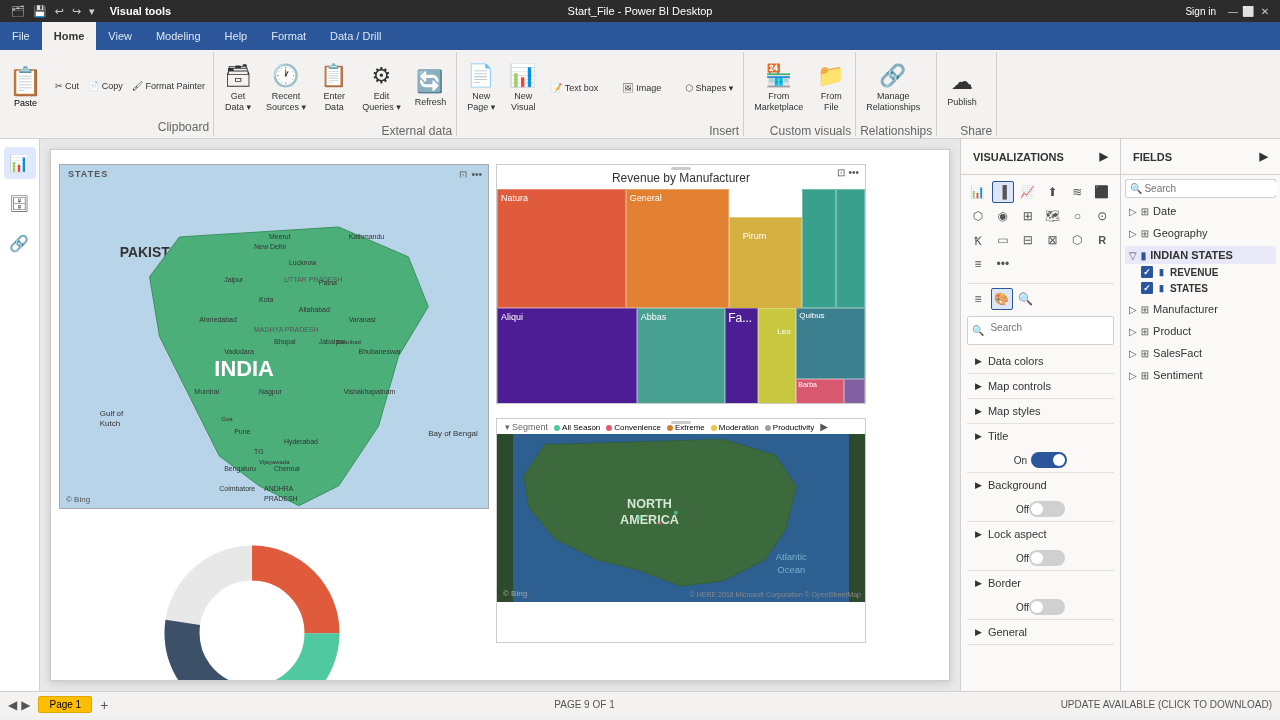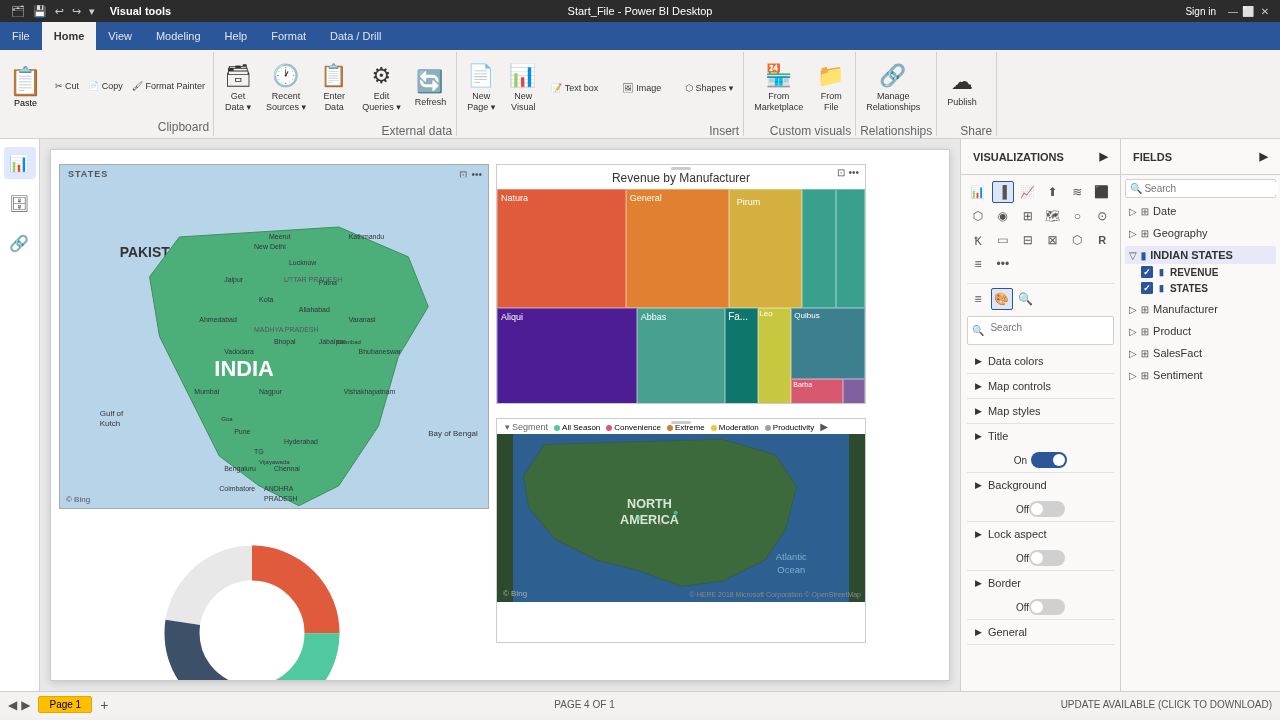--- a/index.html
+++ b/index.html
@@ -335,37 +335,37 @@
         <div style="position:absolute; top:2px; left:50%; transform:translateX(-50%); width:20px; height:3px; background:#ccc; border-radius:2px;"></div>
         <div class="rev-title">Revenue by Manufacturer</div>
 
         <div style="display:flex; height:50%; width:100%;">
           <div style="width:35%; height:100%; background:#e05a3c; padding:3px; font-size:9px; color:#fff; border:1px solid rgba(255,255,255,0.3); display:flex; flex-direction:column;">
             <span>Natura</span>
           </div>
           <div style="width:28%; height:100%; background:#e08030; padding:3px; font-size:9px; color:#fff; border:1px solid rgba(255,255,255,0.3);">
             <span>General</span>
           </div>
-          <div style="width:20%; height:100%; background:#d4b040; padding:7px; font-size:9px; color:#fff; border:1px solid rgba(255,255,255,0.3);">
+          <div style="width:20%; height:100%; background:#d4b040; padding:13px; font-size:9px; color:#fff; border:1px solid rgba(255,255,255,0.3);margin-top:28px;">
             <span>Pirum</span>
           </div>
           <div style="flex:1; height:100%; background:#38a08c; border:1px solid rgba(255,255,255,0.3);"></div>
           <div style="width:8%; height:100%; background:#38a08c; border:1px solid rgba(255,255,255,0.3);"></div>
         </div>
         <div style="display:flex; height:50%; width:100%;">
           <div style="width:38%; height:100%; background:#4c1d95; padding:3px; font-size:9px; color:#fff; border:1px solid rgba(255,255,255,0.3);">
             <span>Aliqui</span>
           </div>
           <div style="width:24%; height:100%; background:#48a090; padding:3px; font-size:9px; color:#fff; border:1px solid rgba(255,255,255,0.3);">
             <span>Abbas</span>
           </div>
-          <div style="width:9%; height:100%; background:#0f766e; padding:2px; font-size:10px; color:#fff; border:1px solid rgba(255,255,255,0.3);">
+          <div style="width:9%; height:100%; background:#4c1d95; padding:2px; font-size:12px; color:#fff; border:1px solid rgba(255,255,255,0.3);">
             <span>Fa...</span>
           </div>
-          <div style="width:9%; height:100%; background:#c8c840; padding:0; font-size:8px; color:#fff; border:1px solid rgba(255,255,255,0.3);">
+          <div style="width:9%; height:100%; background:#c8c840; padding:18px; font-size:8px; color:#fff; border:1px solid rgba(255,255,255,0.3);">
             <span>Leo</span>
           </div>
           <div style="flex:1; display:flex; flex-direction:column;">
             <div style="flex:1; background:#3c8090; padding:2px; font-size:8px; color:#fff; border:1px solid rgba(255,255,255,0.3);">
               <span>Quibus</span>
             </div>
             <div style="height:40%; display:flex;">
               <div style="flex:1; background:#d85870; padding:1px; font-size:7px; color:#fff; border:1px solid rgba(255,255,255,0.3);">
                 <span>Barba</span>
               </div>
@@ -651,15 +651,15 @@
   </div>
 </div>
 
 <div class="bottom-bar">
   <div class="page-nav">
     <button class="page-nav-btn">◀</button>
     <button class="page-nav-btn">▶</button>
   </div>
   <div class="page-tab active">Page 1</div>
   <button class="add-page-btn">+</button>
-  <span class="status-bar-text">PAGE 4 OF 1</span>
+  <span class="status-bar-text">PAGE 9 OF 1</span>
   <span class="update-text">UPDATE AVAILABLE (CLICK TO DOWNLOAD)</span>
 </div>
 
 </body></html>

